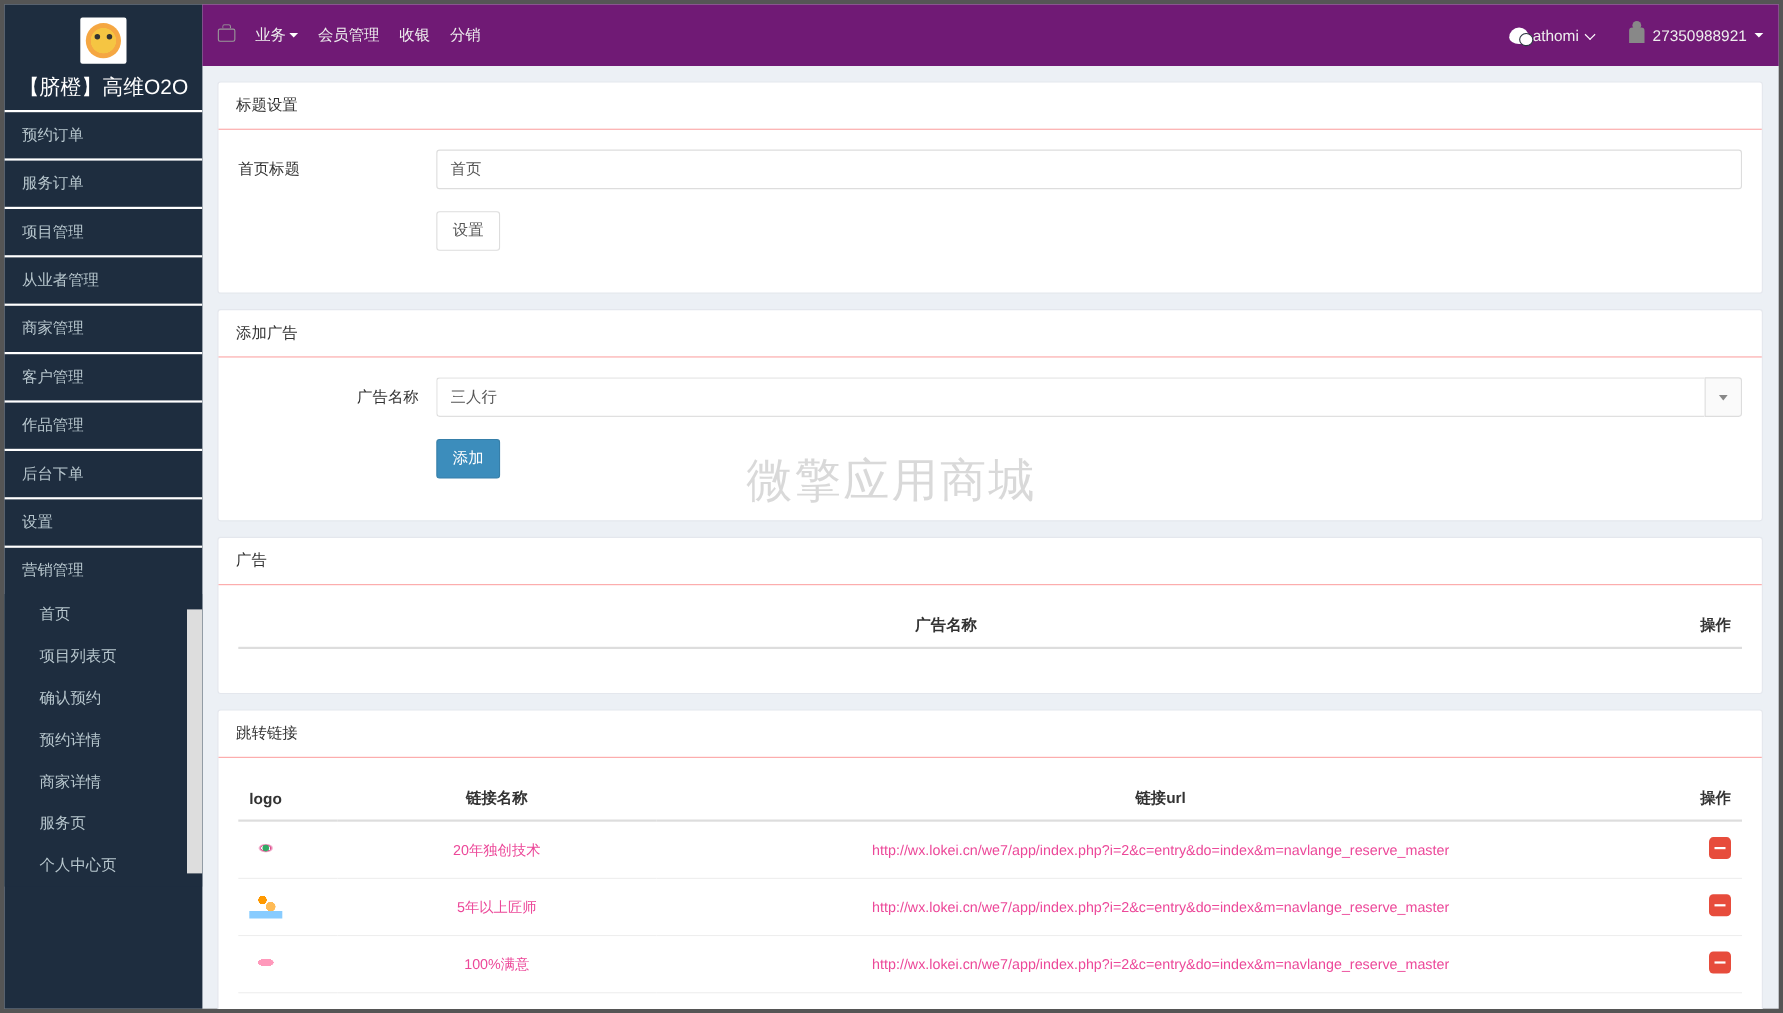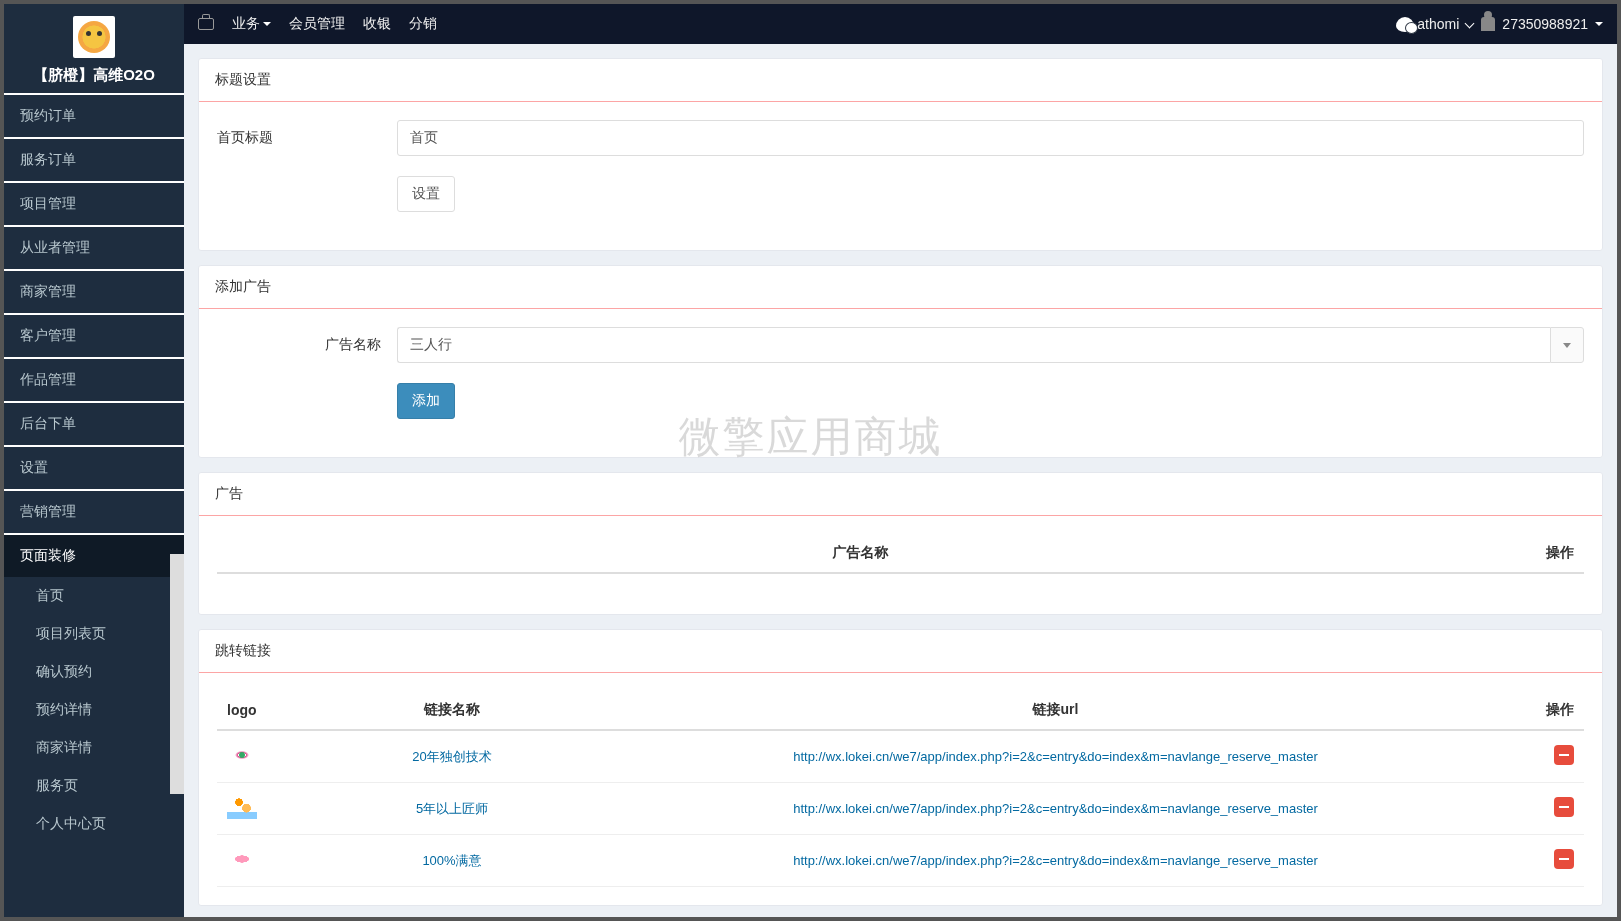--- a/index.html
+++ b/index.html
@@ -7,39 +7,39 @@
     
     .app-wrapper { width: 1621px; height: 921px; position: relative; border: 4px solid #555; }
     
     .sidebar { position: absolute; left: 0; top: 0; width: 180px; height: 100%; background: #1e2d3f; color: #fff; overflow-y: auto; }
     .sidebar-header { text-align: center; padding: 12px 0 8px; }
     .logo-box { width: 42px; height: 42px; background: #fff; margin: 0 auto; display: flex; align-items: center; justify-content: center; border-radius: 2px; }
     .logo-inner { width: 32px; height: 32px; background: radial-gradient(circle, #f5c542 50%, #f5a742 52%); border-radius: 50%; position: relative; }
     .logo-inner::before, .logo-inner::after { content: ''; position: absolute; width: 5px; height: 5px; background: #333; border-radius: 50%; top: 10px; }
     .logo-inner::before { left: 8px; }
     .logo-inner::after { right: 8px; }
-    .brand-name { color: #fff; font-size: 15px; margin-top: 8px; font-weight: bold; }
+    .brand-name { color: #fff; font-size: 19px; margin-top: 8px; font-weight: normal; }
     
     .nav-item { display: block; padding: 12px 16px; color: #b8c7ce; font-size: 14px; border-top: 2px solid #ffffff; cursor: pointer; text-decoration: none; }
     .nav-item.active { background: #0f1a26; color: #fff; }
     
     .subnav { background: #1e2d3f; }
     .subnav-item { display: block; padding: 10px 16px 10px 32px; color: #b8c7ce; font-size: 14px; cursor: pointer; text-decoration: none; }
     
     .subnav-track { position: absolute; right: 0; top: 550px; width: 14px; height: 240px; background: #ddd; }
     
     .main { position: absolute; left: 180px; right: 0; top: 0; bottom: 0; display: flex; flex-direction: column; }
     
-    .topbar { height: 40px; background: #0f172a; display: flex; align-items: center; padding: 12px 14px; color: #fff; font-size: 14px; }
+    .topbar { height: 56px; background: #701a75; display: flex; align-items: center; padding: 12px 14px; color: #fff; font-size: 14px; }
     .topbar-left { display: flex; align-items: center; gap: 18px; }
     .briefcase-icon { width: 16px; height: 12px; border: 1.5px solid #999; border-radius: 2px; position: relative; }
     .briefcase-icon::before { content: ''; position: absolute; top: -5px; left: 3px; width: 6px; height: 3px; border: 1.5px solid #999; border-bottom: none; border-radius: 2px 2px 0 0; }
     .topbar-item { cursor: pointer; color: #eee; display: inline-flex; align-items: center; gap: 3px; }
     .caret-down { width: 0; height: 0; border-left: 4px solid transparent; border-right: 4px solid transparent; border-top: 4px solid #fff; display: inline-block; }
-    .topbar-right { margin-left: auto; display: flex; align-items: flex-start; gap: 8px; }
+    .topbar-right { margin-left: auto; display: flex; align-items: flex-start; gap: 32px; }
     .wechat-icon { width: 18px; height: 15px; background: #fff; border-radius: 50% 50% 50% 50% / 60% 60% 40% 40%; display: inline-block; position: relative; }
     .wechat-icon::after { content: ''; position: absolute; width: 11px; height: 10px; background: #fff; border-radius: 50%; right: -4px; bottom: -2px; border: 1px solid #2c3542; }
     .chev-down { display: inline-block; width: 7px; height: 7px; border-right: 1.5px solid #fff; border-bottom: 1.5px solid #fff; transform: rotate(45deg); margin-left: 4px; margin-bottom: 2px; }
     .user-ico { width: 14px; height: 14px; display: inline-block; background: #888; border-radius: 3px 3px 0 0; position: relative; margin-right: 4px; }
     .user-ico::before { content: ''; position: absolute; width: 8px; height: 8px; background: #888; border-radius: 50%; top: -6px; left: 3px; }
     
     .content { flex: 1; overflow-y: auto; padding: 0 14px 20px; }
     
     .panel { background: #fff; border: 1px solid #e4e7ed; border-radius: 3px; margin-top: 14px; }
     .panel-heading { padding: 12px 16px; font-size: 14px; color: #333; border-bottom: 1px solid #fca5a5; }
@@ -48,21 +48,21 @@
     .form-row { display: flex; align-items: center; margin-bottom: 20px; }
     .form-label { width: 180px; text-align: left; padding-left: 0; font-size: 14px; color: #333; }
     .form-label-right { width: 180px; text-align: right; padding-right: 16px; font-size: 14px; color: #333; }
     .form-control { flex: 1; height: 36px; border: 1px solid #ddd; border-radius: 3px; padding: 0 12px; font-size: 14px; color: #555; }
     
     .btn { display: inline-block; padding: 8px 14px; border: 1px solid #ddd; background: #fff; border-radius: 3px; font-size: 14px; cursor: pointer; color: #555; }
     .btn-primary { background: #3c8dbc; border-color: #367fa9; color: #fff; }
     
     .table { width: 100%; border-collapse: collapse; }
     .table th { padding: 10px 8px; font-size: 14px; color: #333; text-align: center; border-bottom: 2px solid #ddd; font-weight: bold; }
-    .table td { padding: 12px 8px; font-size: 13px; color: #0369a1; text-align: center; border-bottom: 1px solid #eee; }
+    .table td { padding: 12px 8px; font-size: 13px; color: #ec4899; text-align: center; border-bottom: 1px solid #eee; }
     .table .col-op { text-align: right; padding-right: 10px; }
     
     .combo { flex: 1; display: flex; }
     .combo-input { flex: 1; height: 36px; border: 1px solid #ddd; border-right: none; border-radius: 3px 0 0 3px; padding: 0 12px; font-size: 14px; color: #555; }
     .combo-btn { width: 34px; height: 36px; border: 1px solid #ddd; background: #fafafa; border-radius: 0 3px 3px 0; cursor: pointer; display: flex; align-items: center; justify-content: center; }
     .combo-caret { width: 0; height: 0; border-left: 4px solid transparent; border-right: 4px solid transparent; border-top: 5px solid #888; }
     
     .row-logo { width: 30px; height: 24px; display: inline-block; }
     .eye-ico { background: radial-gradient(ellipse 10px 6px at center, #fff 40%, #d48 42%, transparent 70%); position: relative; }
     .eye-ico::after { content: ''; position: absolute; width: 6px; height: 6px; background: #3a6; border-radius: 50%; top: 9px; left: 12px; }
@@ -88,21 +88,20 @@
     <a class="nav-item">预约订单</a>
     <a class="nav-item">服务订单</a>
     <a class="nav-item">项目管理</a>
     <a class="nav-item">从业者管理</a>
     <a class="nav-item">商家管理</a>
     <a class="nav-item">客户管理</a>
     <a class="nav-item">作品管理</a>
     <a class="nav-item">后台下单</a>
     <a class="nav-item">设置</a>
     <a class="nav-item">营销管理</a>
-    <a class="nav-item active">页面装修</a>
     <div class="subnav">
       <a class="subnav-item">首页</a>
       <a class="subnav-item">项目列表页</a>
       <a class="subnav-item">确认预约</a>
       <a class="subnav-item">预约详情</a>
       <a class="subnav-item">商家详情</a>
       <a class="subnav-item">服务页</a>
       <a class="subnav-item">个人中心页</a>
     </div>
     <div class="subnav-track"></div>

